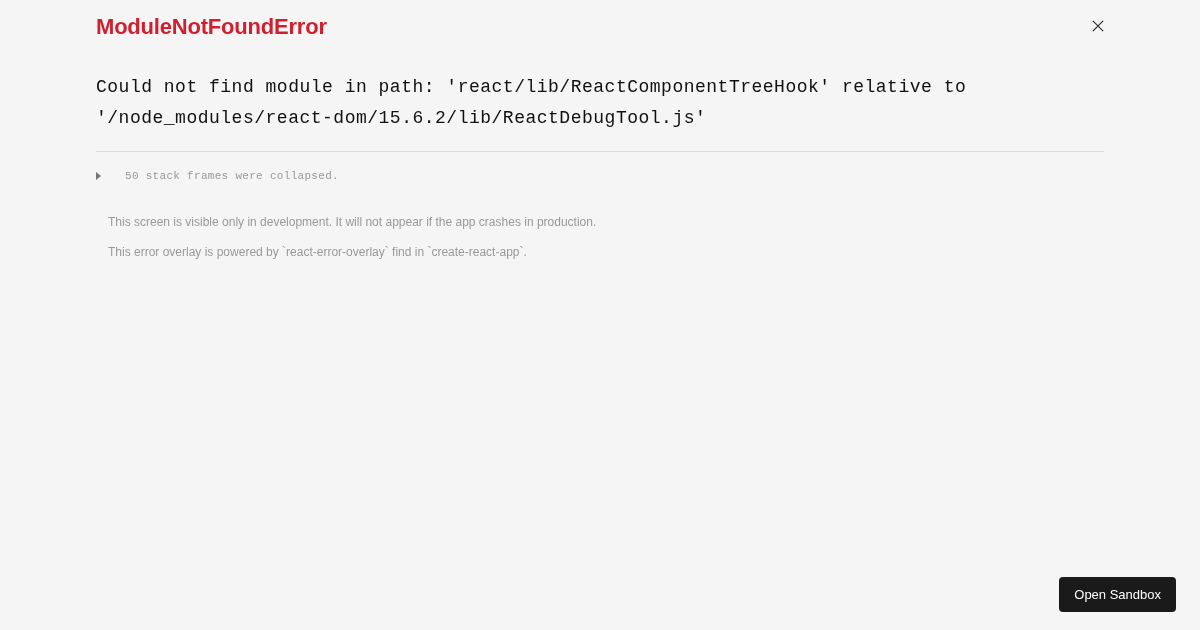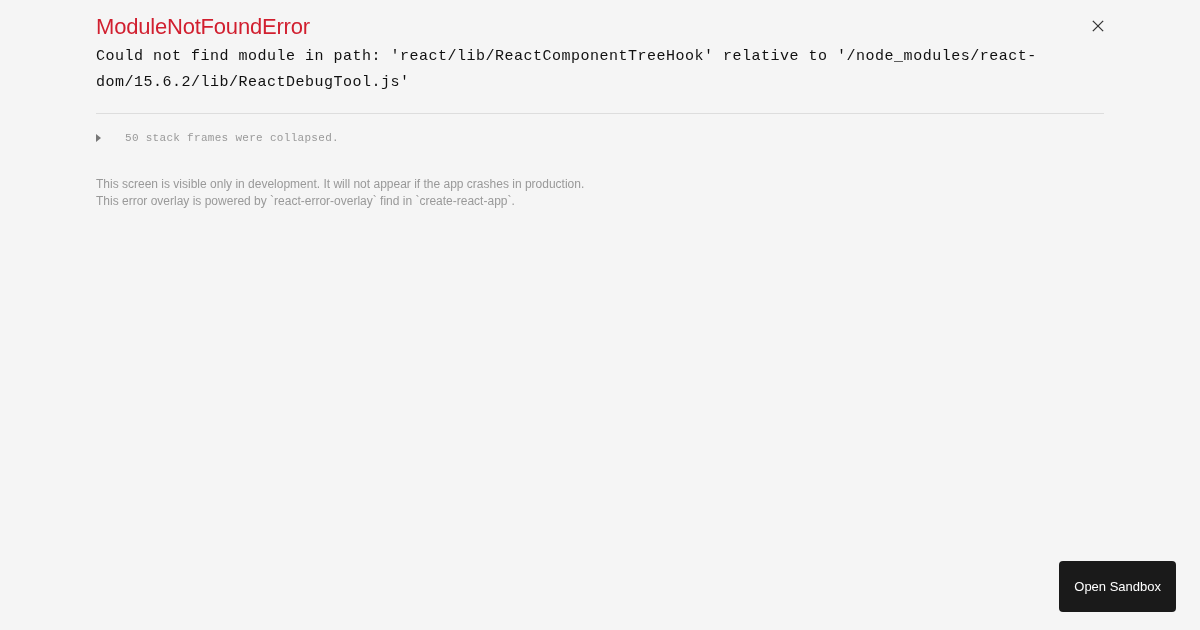--- a/index.html
+++ b/index.html
@@ -18,44 +18,44 @@
     .container {
       padding: 14px 96px 0 96px;
     }
     .header-row {
       display: flex;
       justify-content: space-between;
       align-items: flex-start;
     }
     .error-title {
       font-size: 22px;
-      font-weight: 400;
+      font-weight: 700;
       color: #d11f2f;
       letter-spacing: -0.2px;
     }
     .close-button {
       background: none;
       border: none;
       cursor: pointer;
       padding: 4px;
       margin-top: 2px;
       margin-right: -4px;
       color: #333;
       display: flex;
       align-items: center;
       justify-content: center;
     }
     .close-button svg {
       width: 12px;
       height: 12px;
     }
     .error-message {
-      margin-top: 4px;
+      margin-top: 32px;
       font-family: "SFMono-Regular", Consolas, "Liberation Mono", Menlo, Courier, monospace;
-      font-size: 15px;
+      font-size: 18px;
       line-height: 1.7;
       color: #111;
       letter-spacing: 0.5px;
       word-wrap: break-word;
     }
     .divider {
       border: none;
       border-top: 1px solid #ddd;
       margin-top: 18px;
       margin-bottom: 18px;
@@ -85,31 +85,31 @@
       border-bottom: 4px solid transparent;
       border-left: 5px solid #777;
     }
     .footer-info {
       margin-top: 32px;
       font-size: 12px;
       color: #999;
       line-height: 1.45;
     }
     .footer-info p {
-      margin: 0;
+      margin: 12px;
     }
     .open-sandbox {
       position: absolute;
       bottom: 18px;
       right: 24px;
       background: #1a1a1a;
       color: #fff;
       border: none;
       border-radius: 4px;
-      padding: 18px 15px;
+      padding: 10px 15px;
       font-size: 13px;
       font-family: -apple-system, BlinkMacSystemFont, "Segoe UI", Helvetica, Arial, sans-serif;
       cursor: pointer;
     }
   </style>
 </head>
 <body>
 
 <div class="container">
   <div class="header-row">

